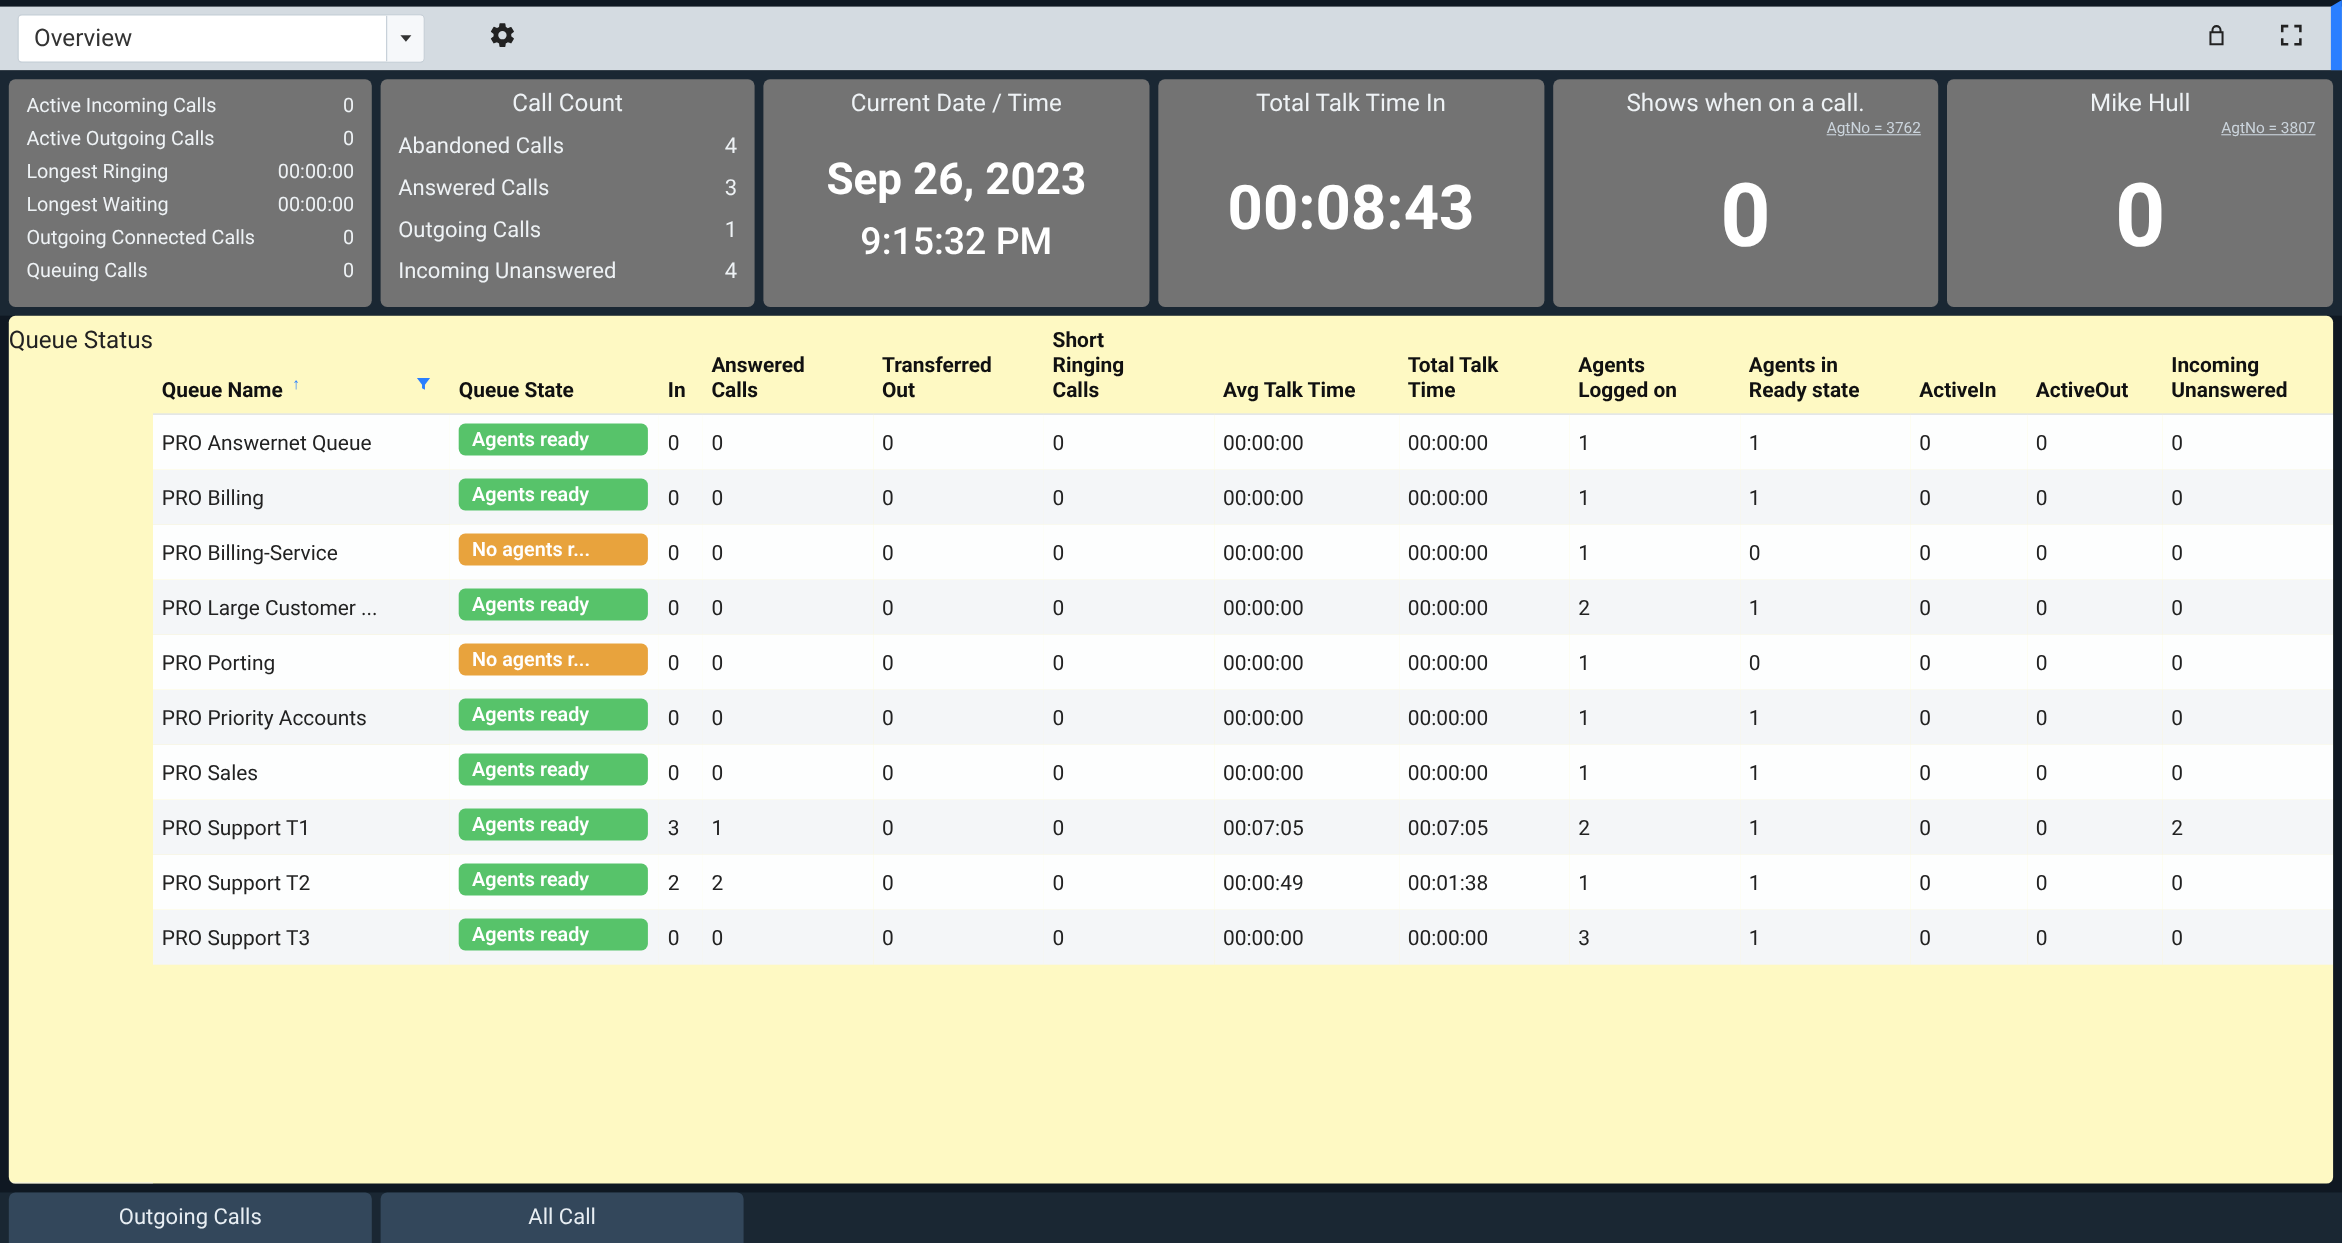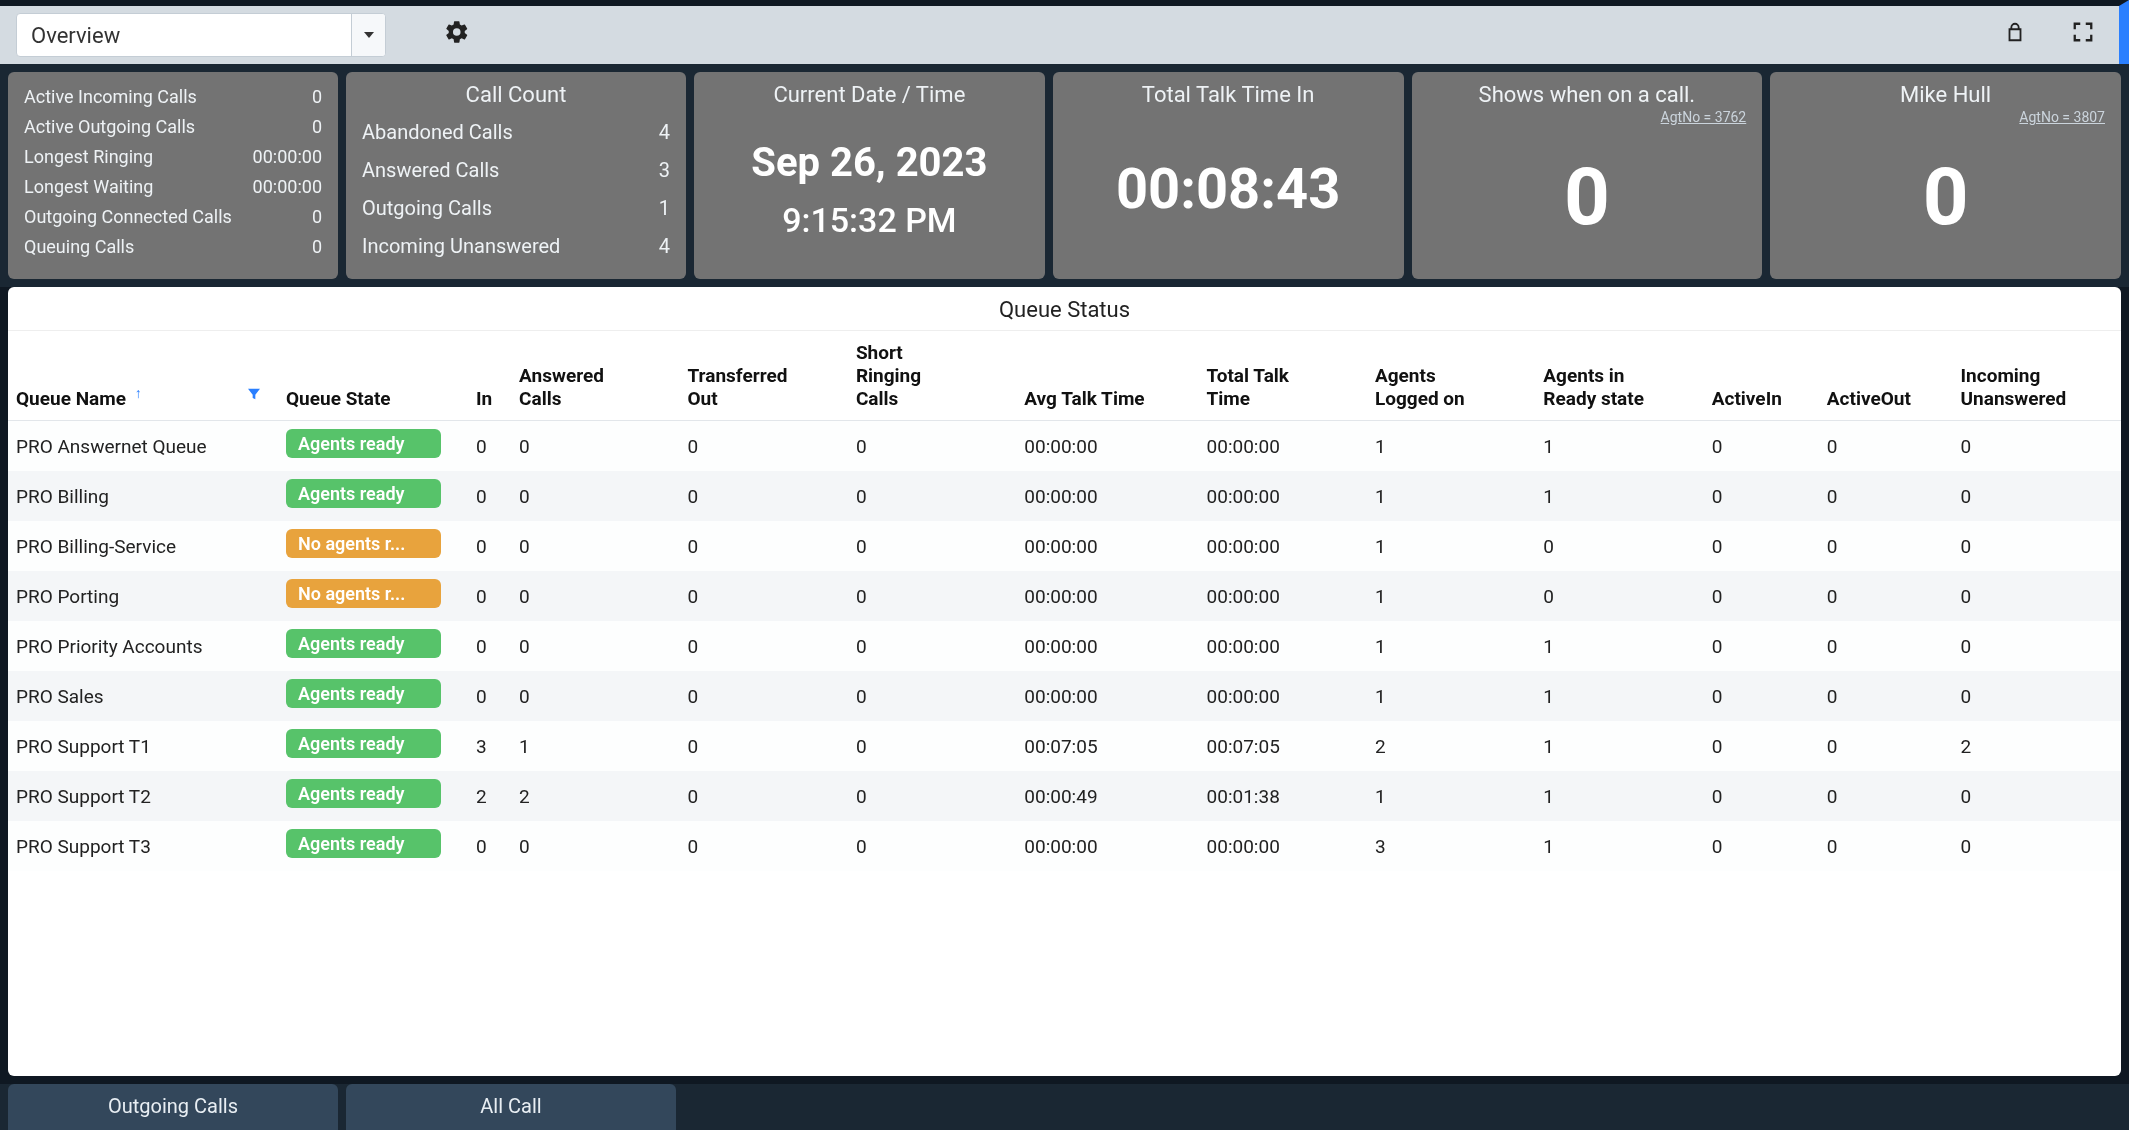--- a/index.html
+++ b/index.html
@@ -89,26 +89,25 @@
   .kv-row { display: flex; justify-content: space-between; font-size: 18px; line-height: 30px; white-space: nowrap; }
   .kv-row .v { text-align: right; min-width: 40px; }
   .big-center { flex:1; display:flex; flex-direction:column; align-items:center; justify-content:center; }
   .big-date { font-size: 40px; font-weight: 700; color: #fff; text-align:center; }
   .big-time { font-size: 34px; font-weight: 500; color: #fff; text-align:center; margin-top: 14px;}
   .huge { font-size: 56px; font-weight: 700; color: #fff; text-align:center; }
   .mega { font-size: 80px; font-weight: 700; color: #fff; text-align:center; line-height: 1; }
 
   
   .panel {
-    background: #ffffff;
+    background: #fef9c3;
     border-radius: 6px;
     margin: 0 8px 8px 8px;
     flex: 1;
     display: flex;
-    flex-direction: column;
     overflow: hidden;
   }
   .panel-title {
     text-align: center;
     font-size: 22px;
     padding: 10px 0 8px 0;
     color: #222;
     border-bottom: 1px solid #eee;
   }
   .table-wrap {
@@ -138,21 +137,21 @@
   tbody tr:nth-child(odd) { background: #fdfefe; }
   tbody tr:nth-child(even) { background: #f4f6f8; }
   .qname { max-width: 260px; overflow: hidden; text-overflow: ellipsis; }
   .pill {
     display: inline-block;
     color: #fff;
     font-weight: 600;
     font-size: 18px;
     padding: 4px 12px;
     border-radius: 6px;
-    width: 155px;
+    width: 172px;
     overflow: hidden;
     text-overflow: ellipsis;
     white-space: nowrap;
   }
   .pill.ready { background: #57c36a; }
   .pill.noagents { background: #e8a33d; }
   .sort-arrow {
     color: #2a7fff;
     font-size: 14px;
     margin-left: 4px;
@@ -359,20 +358,35 @@
             <td>0</td>
             <td>00:00:00</td>
             <td>00:00:00</td>
             <td>1</td>
             <td>0</td>
             <td>0</td>
             <td>0</td>
             <td>0</td>
           </tr>
           <tr>
+            <td class="qname">PRO Large Customer ...</td>
+            <td><span class="pill ready">Agents ready</span></td>
+            <td>0</td>
+            <td>0</td>
+            <td>0</td>
+            <td>0</td>
+            <td>00:00:00</td>
+            <td>00:00:00</td>
+            <td>2</td>
+            <td>1</td>
+            <td>0</td>
+            <td>0</td>
+            <td>0</td>
+          </tr>
+          <tr>
             <td class="qname">PRO Porting</td>
             <td><span class="pill noagents">No agents r...</span></td>
             <td>0</td>
             <td>0</td>
             <td>0</td>
             <td>0</td>
             <td>00:00:00</td>
             <td>00:00:00</td>
             <td>1</td>
             <td>0</td>

